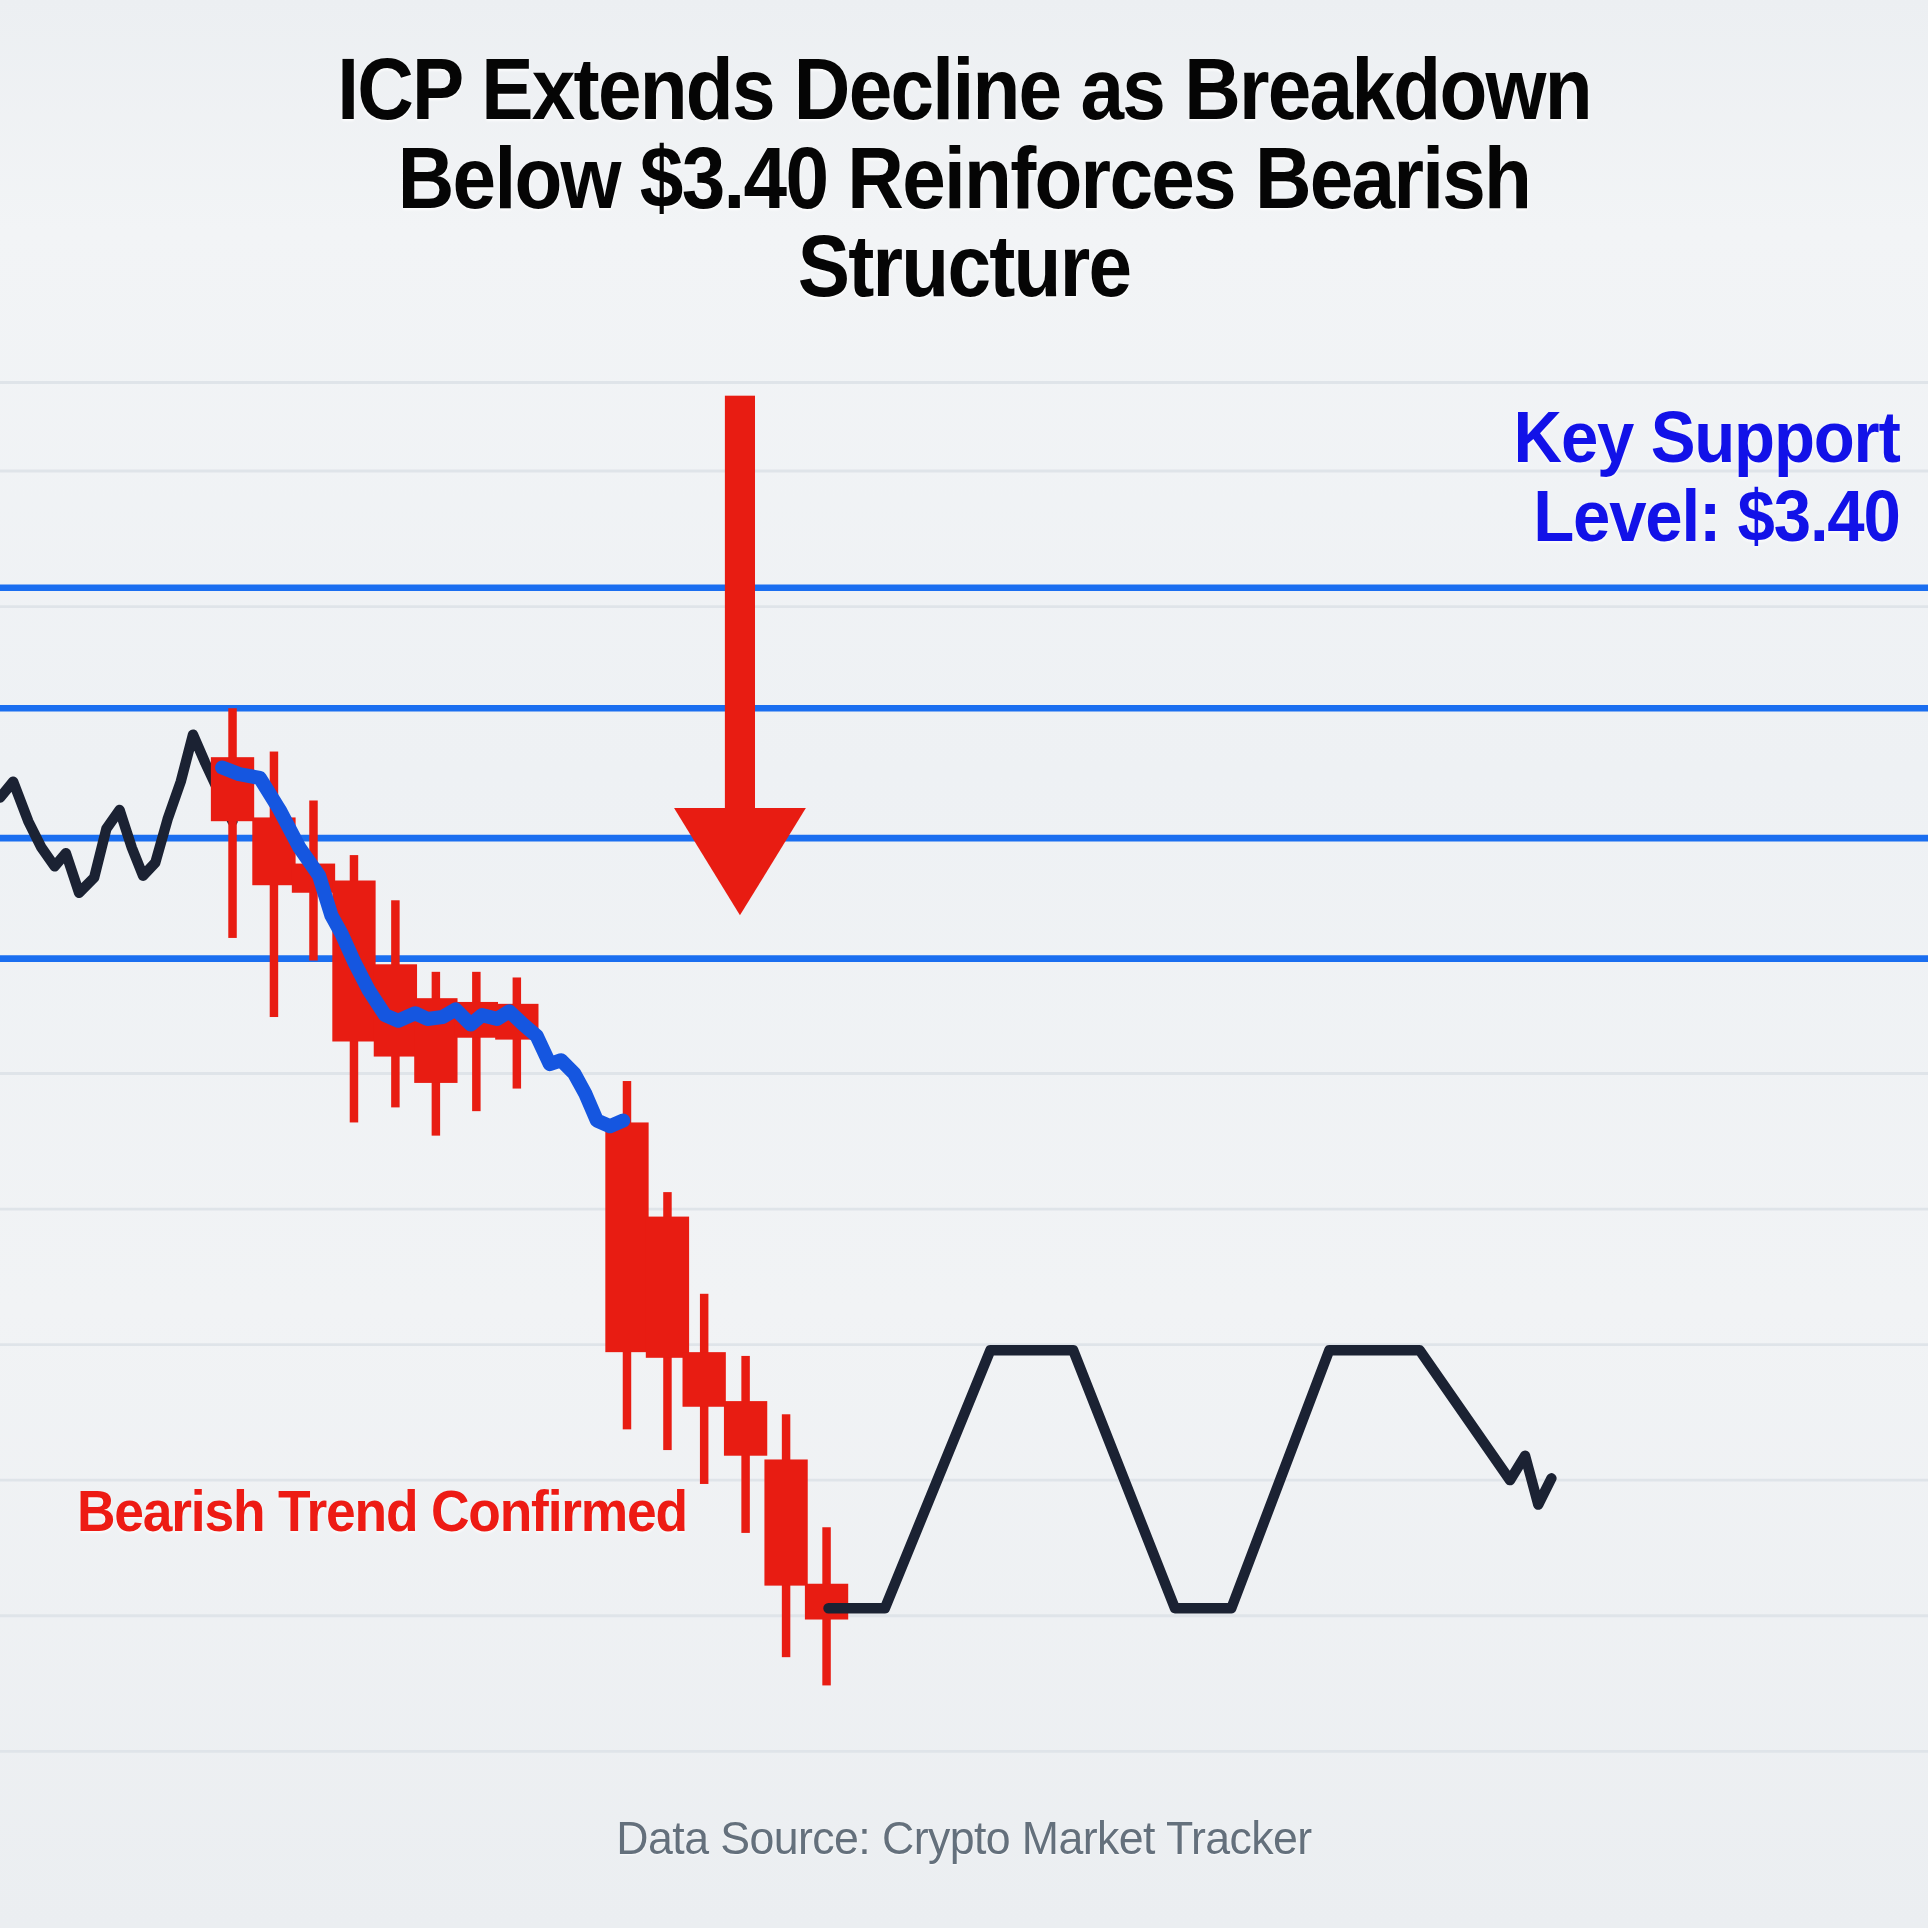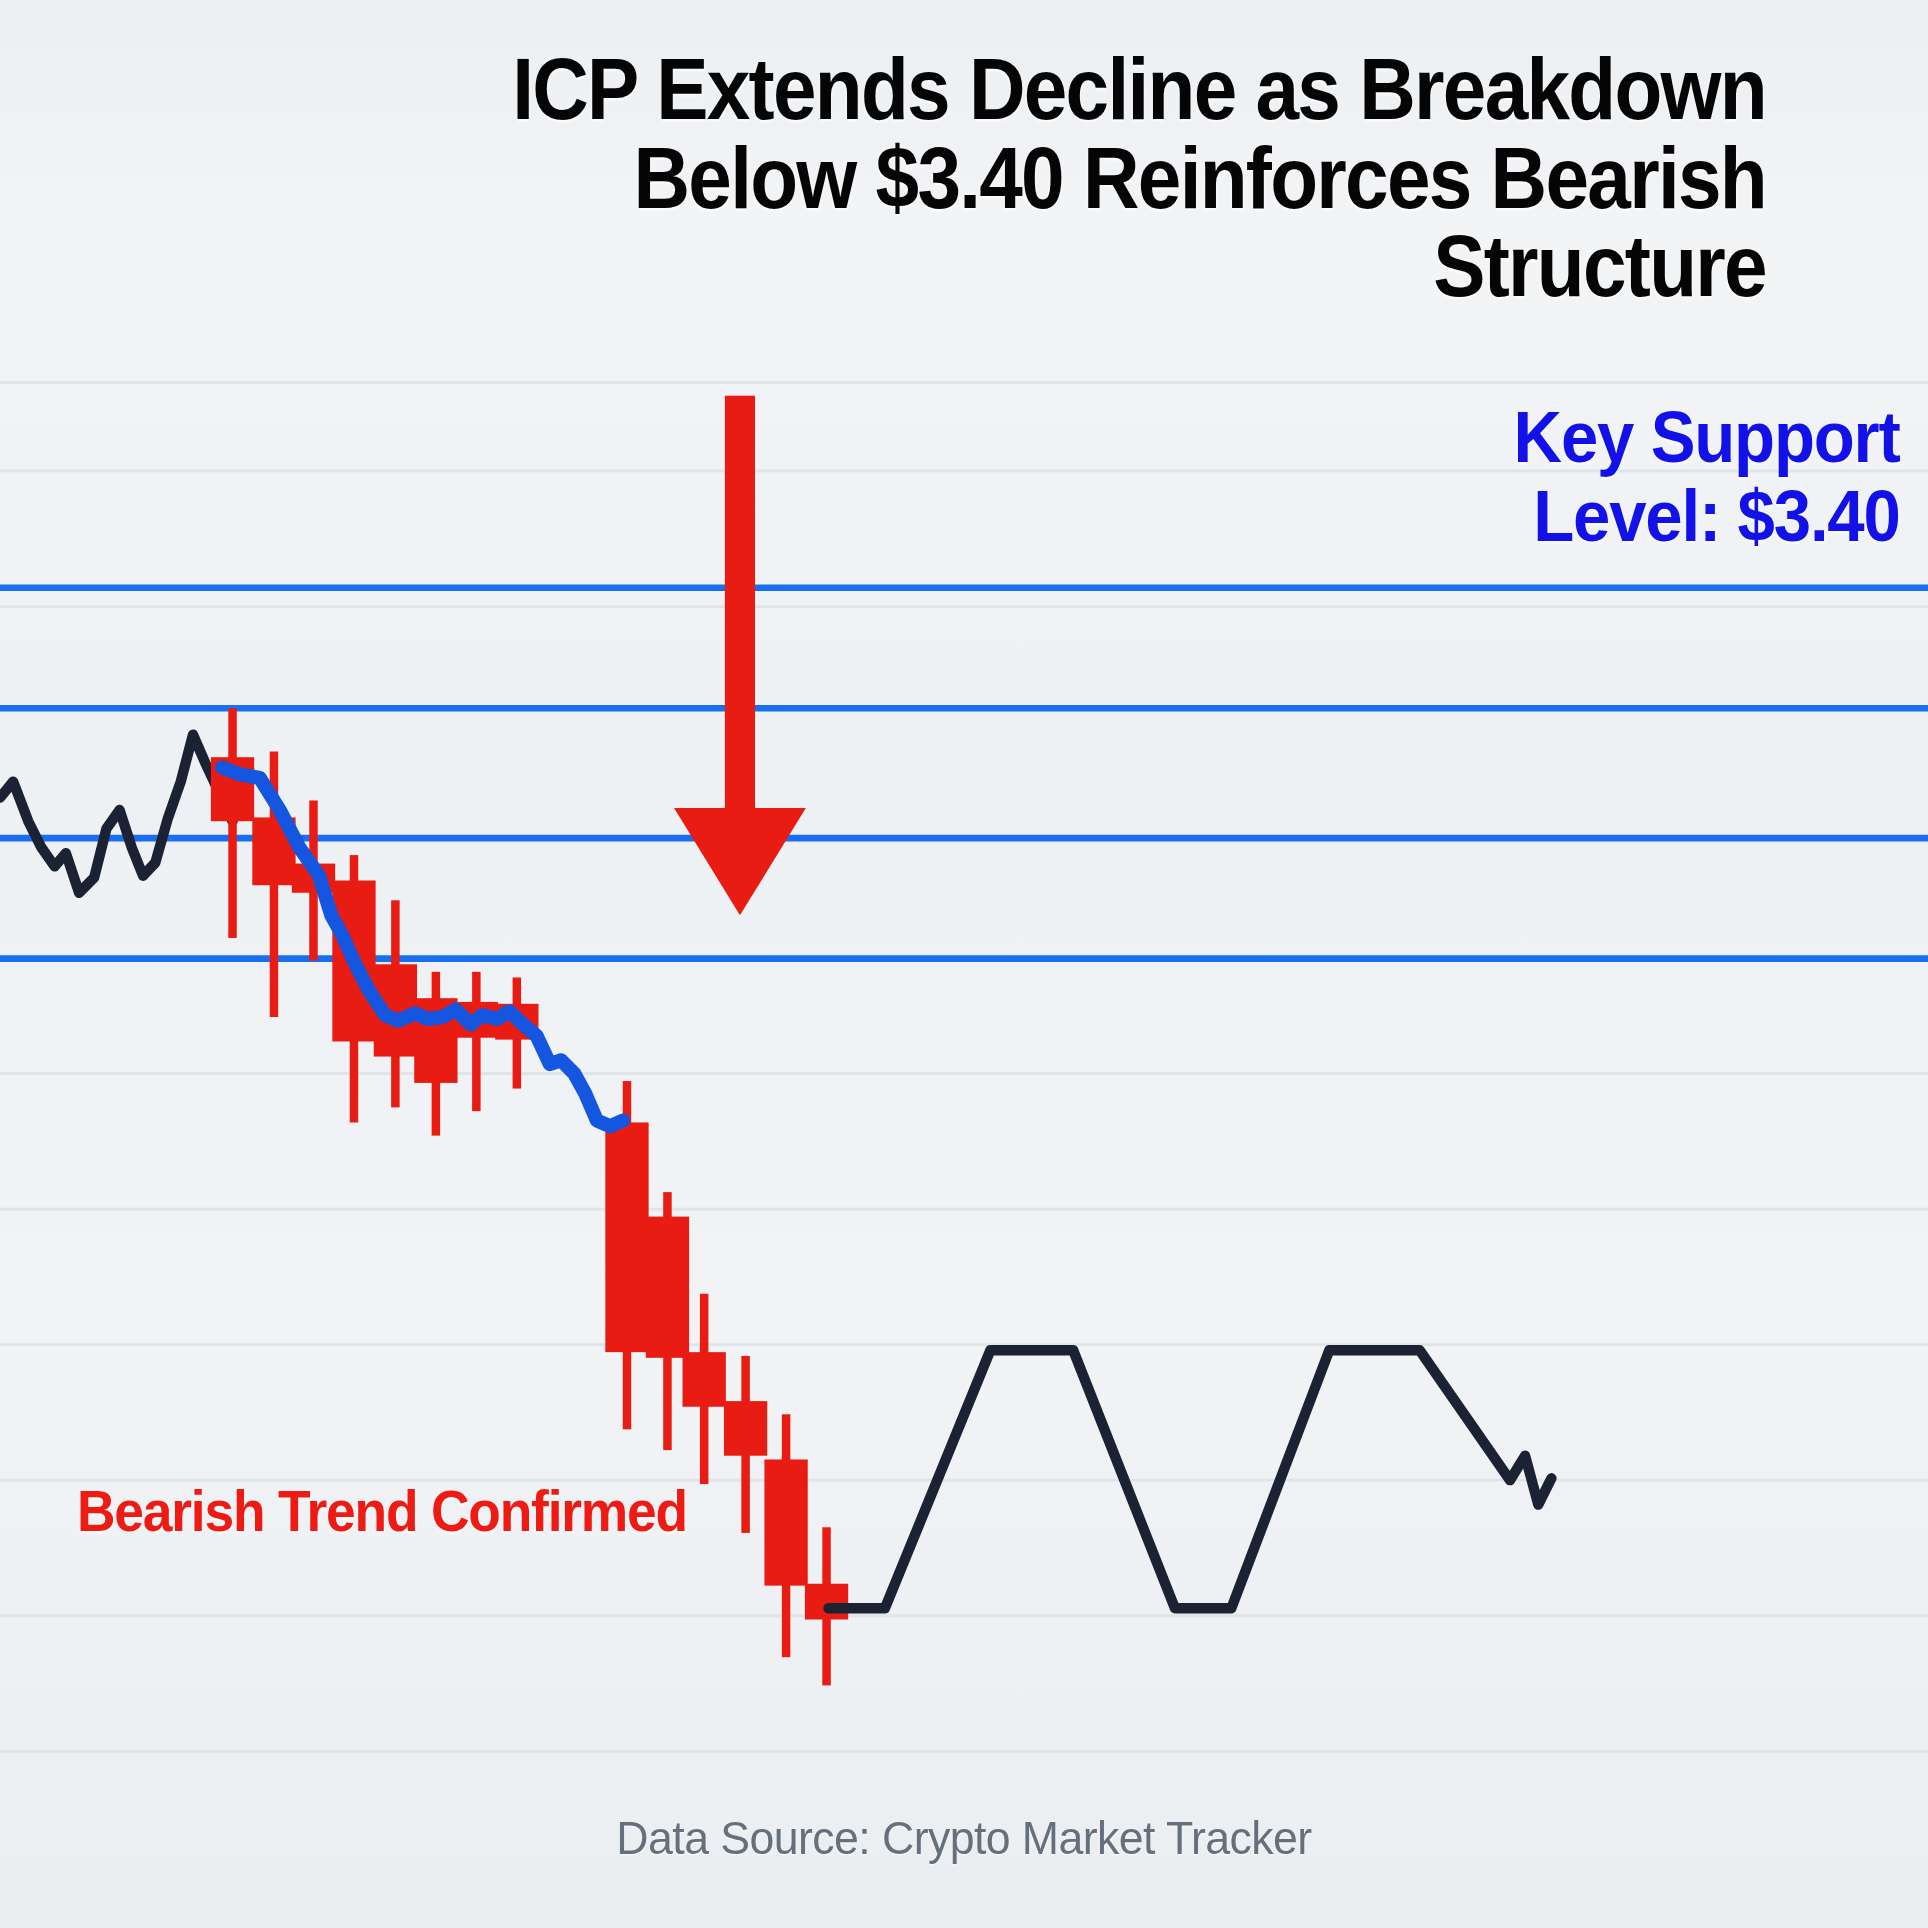--- a/index.html
+++ b/index.html
@@ -14,21 +14,21 @@
   #bg-texture{
     position:absolute;inset:0;
     background:
       linear-gradient(180deg,#eceff2 0%,#f2f4f6 12%,#eef1f4 40%,#f1f3f5 68%,#ebeef1 100%),
       repeating-linear-gradient(45deg, rgba(255,255,255,0.30) 0 0.9px, rgba(0,0,0,0.012) 0.9px 1.9px);
     pointer-events:none;
   }
   #title-block{
     position:absolute;
     left:0;right:0;top:45px;
-    text-align:right;
+    text-align:center;
     padding:0 73px;
   }
   #title-block .line{
     font-weight:700;
     font-size:87px;
     line-height:1.02;
     letter-spacing:-1.9px;
     color:#050505;
     transform:scaleX(0.9);
     transform-origin:center;

